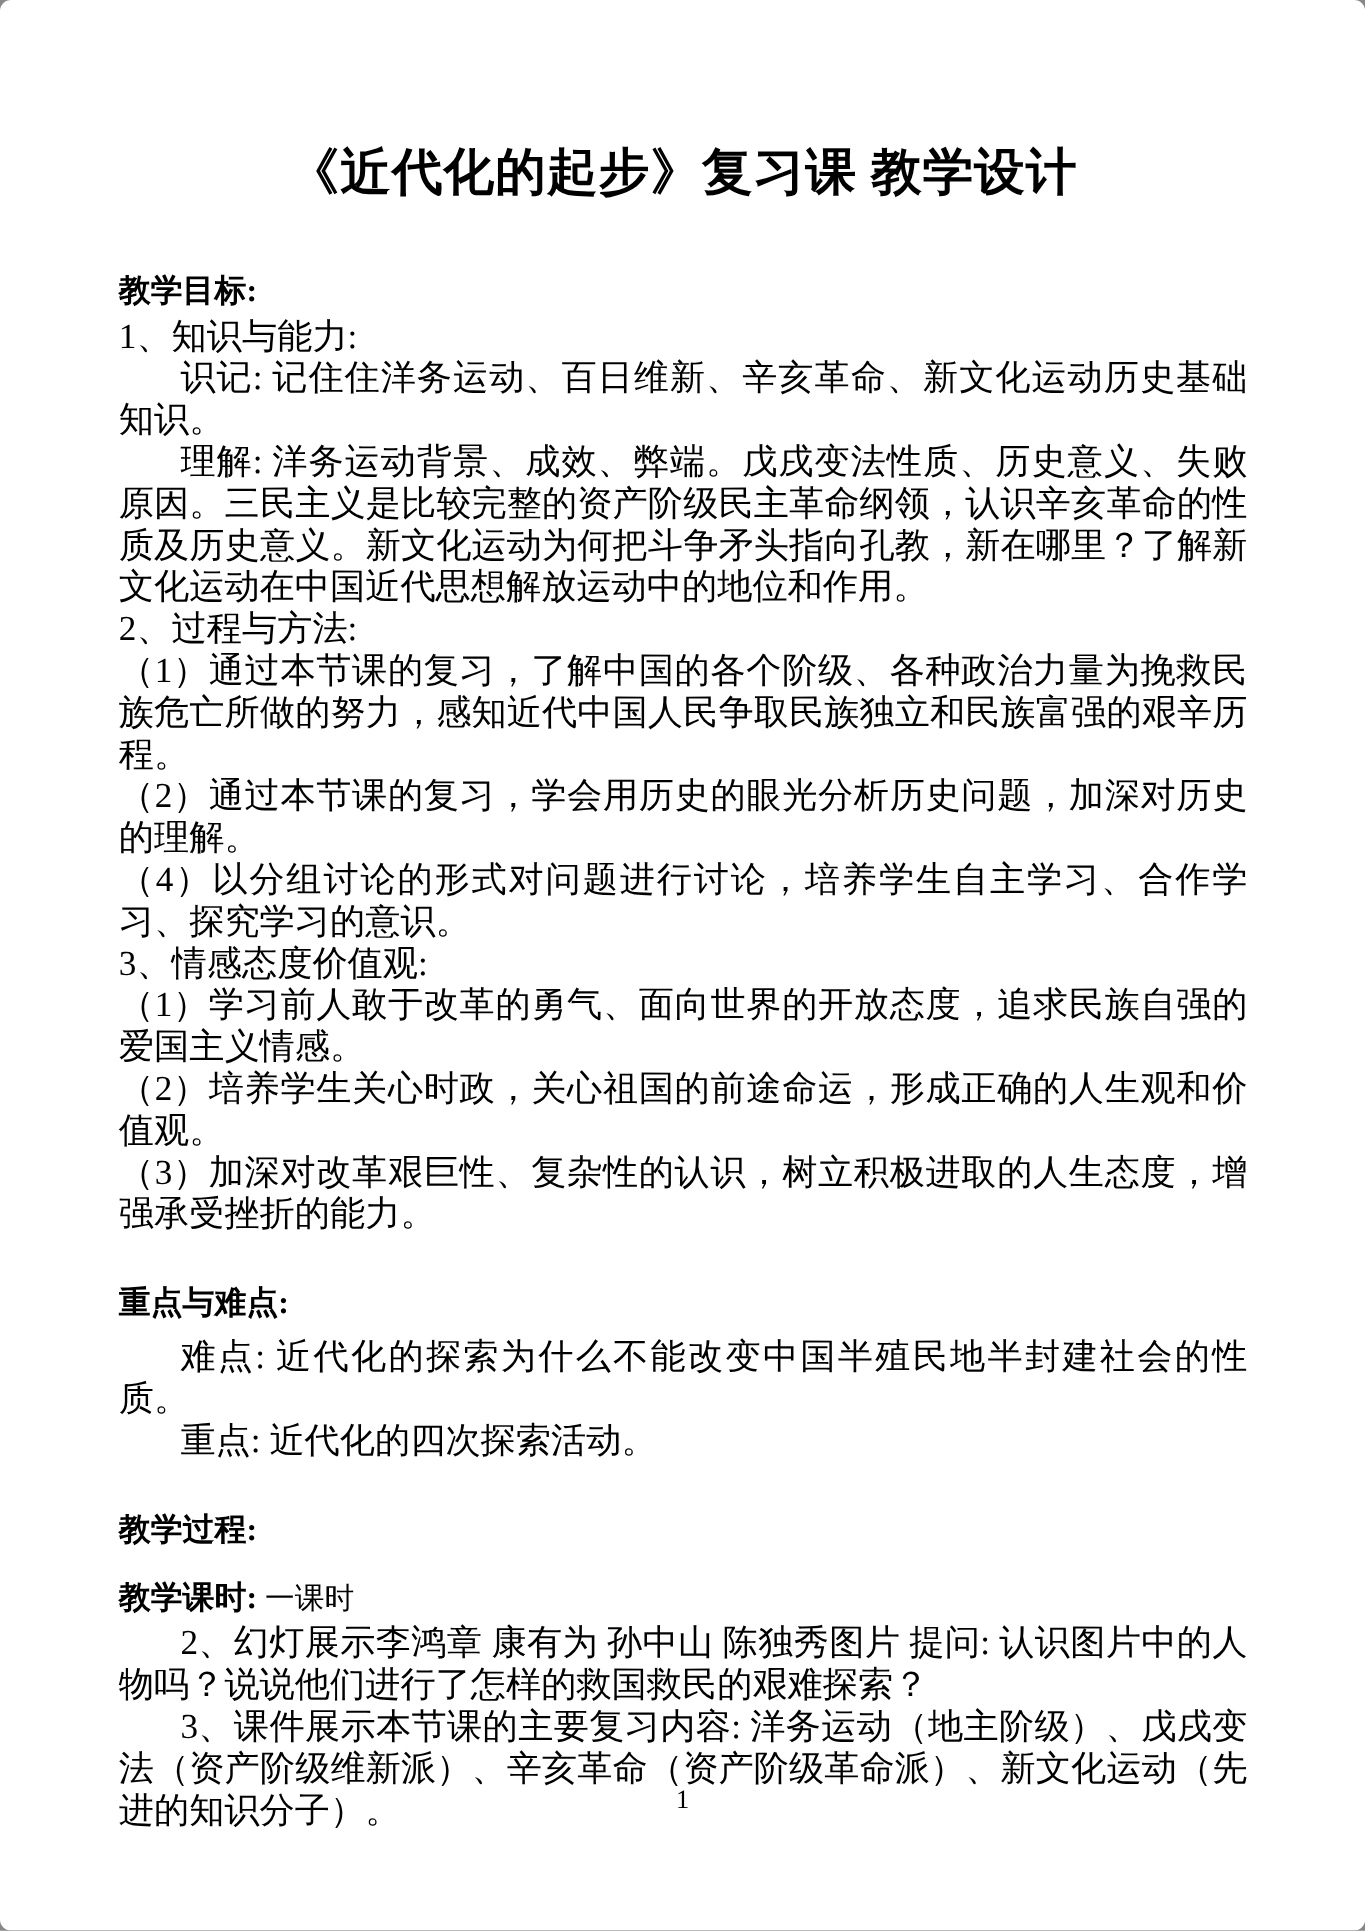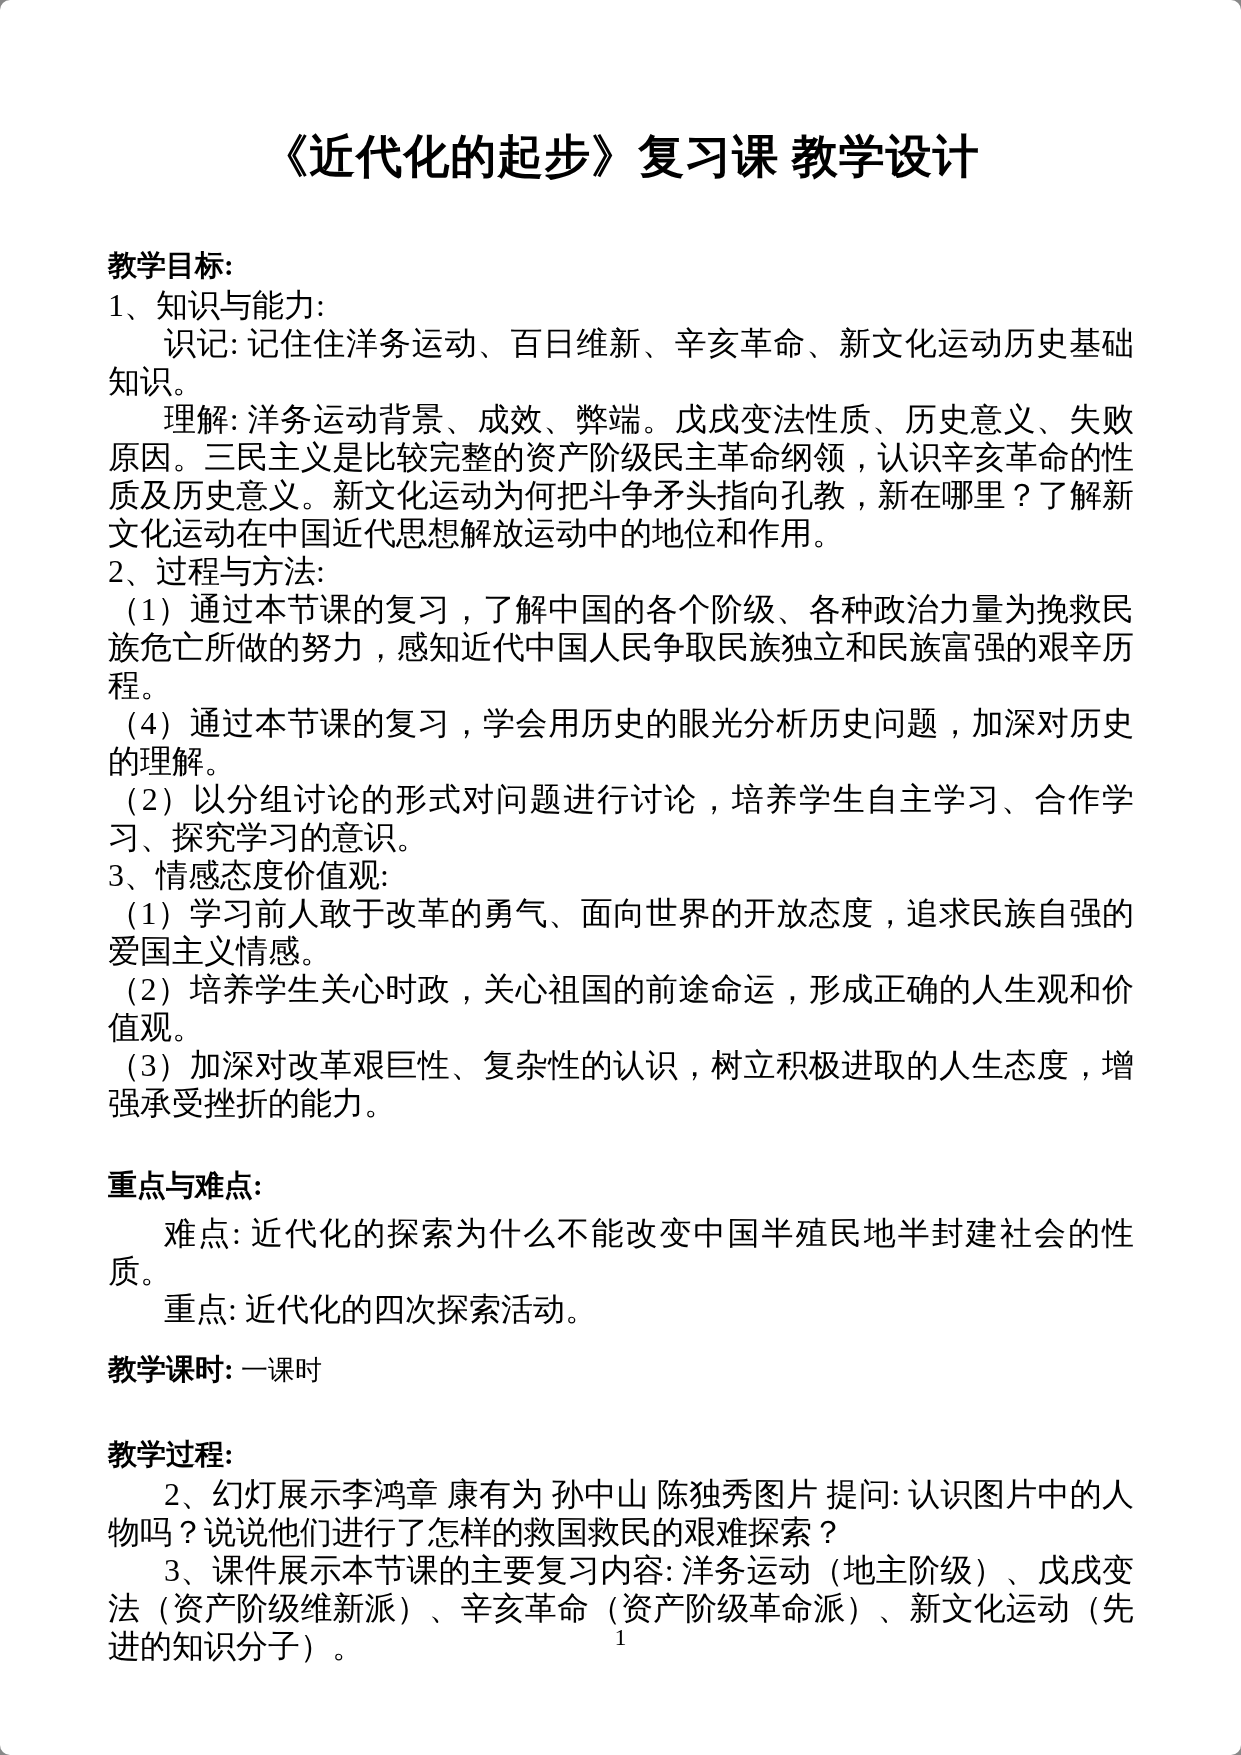--- a/index.html
+++ b/index.html
@@ -71,38 +71,38 @@
     <div class="doc-title">《近代化的起步》复习课 教学设计</div>
 
     <div class="sec-h">教学目标:</div>
 
     <div class="p">1、知识与能力:</div>
     <div class="p ind">识记: 记住住洋务运动、百日维新、辛亥革命、新文化运动历史基础知识。</div>
     <div class="p ind">理解: 洋务运动背景、成效、弊端。戊戌变法性质、历史意义、失败原因。三民主义是比较完整的资产阶级民主革命纲领，认识辛亥革命的性质及历史意义。新文化运动为何把斗争矛头指向孔教，新在哪里？了解新文化运动在中国近代思想解放运动中的地位和作用。</div>
 
     <div class="p">2、过程与方法:</div>
     <div class="p">（1）通过本节课的复习，了解中国的各个阶级、各种政治力量为挽救民族危亡所做的努力，感知近代中国人民争取民族独立和民族富强的艰辛历程。</div>
-    <div class="p">（4）通过本节课的复习，学会用历史的眼光分析历史问题，加深对历史的理解。</div>
-    <div class="p">（2）以分组讨论的形式对问题进行讨论，培养学生自主学习、合作学习、探究学习的意识。</div>
+    <div class="p">（2）通过本节课的复习，学会用历史的眼光分析历史问题，加深对历史的理解。</div>
+    <div class="p">（4）以分组讨论的形式对问题进行讨论，培养学生自主学习、合作学习、探究学习的意识。</div>
 
     <div class="p">3、情感态度价值观:</div>
     <div class="p">（1）学习前人敢于改革的勇气、面向世界的开放态度，追求民族自强的爱国主义情感。</div>
     <div class="p">（2）培养学生关心时政，关心祖国的前途命运，形成正确的人生观和价值观。</div>
     <div class="p">（3）加深对改革艰巨性、复杂性的认识，树立积极进取的人生态度，增强承受挫折的能力。</div>
 
     <div class="sec-h mt-lg mb-sm">重点与难点:</div>
     <div class="p ind">难点: 近代化的探索为什么不能改变中国半殖民地半封建社会的性质。</div>
     <div class="p ind">重点: 近代化的四次探索活动。</div>
 
+    <div class="sec-h mt-lg">教学过程:</div>
+
     <div class="sec-h mt-md">
       <span>教学课时:</span>
       <span class="inline-val">一课时</span>
     </div>
-
-    <div class="sec-h mt-lg">教学过程:</div>
 
     <div class="p ind">2、幻灯展示李鸿章 康有为 孙中山 陈独秀图片 提问: 认识图片中的人物吗？说说他们进行了怎样的救国救民的艰难探索？</div>
     <div class="p ind">3、课件展示本节课的主要复习内容: 洋务运动（地主阶级）、戊戌变法（资产阶级维新派）、辛亥革命（资产阶级革命派）、新文化运动（先进的知识分子）。</div>
 
   </div>
 
   <div class="page-number">1</div>
 </div>
 
 </body></html>

